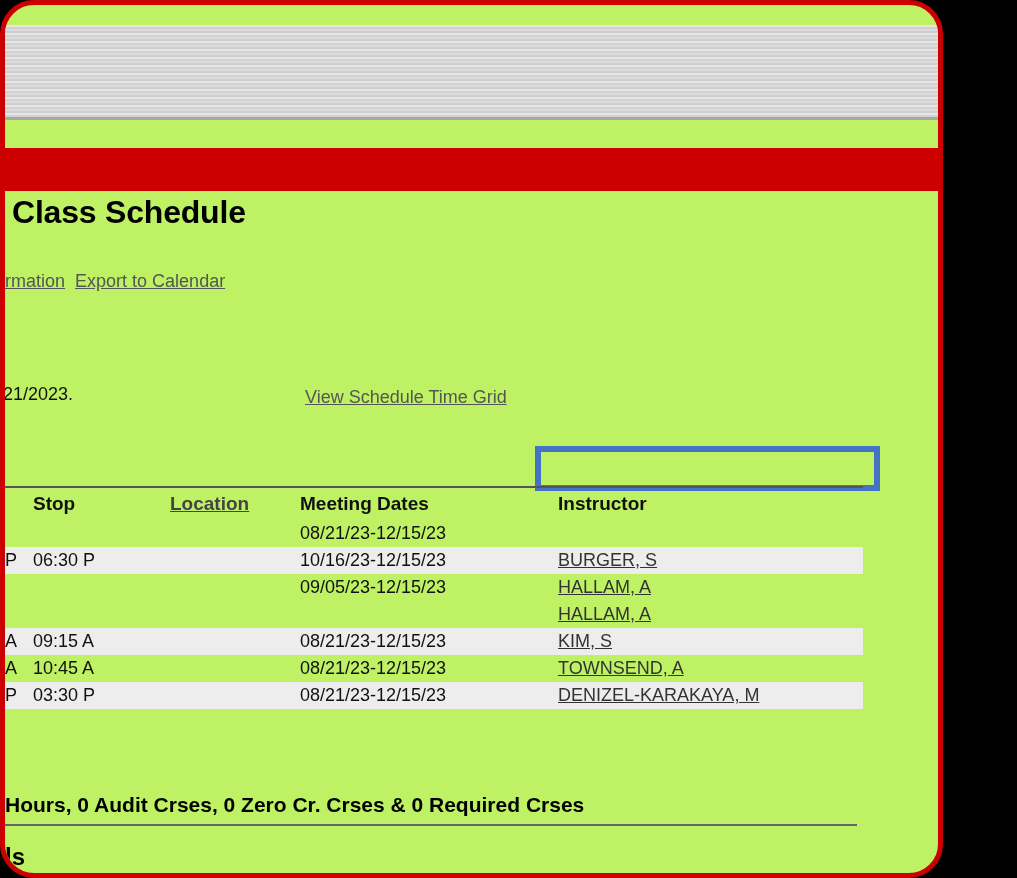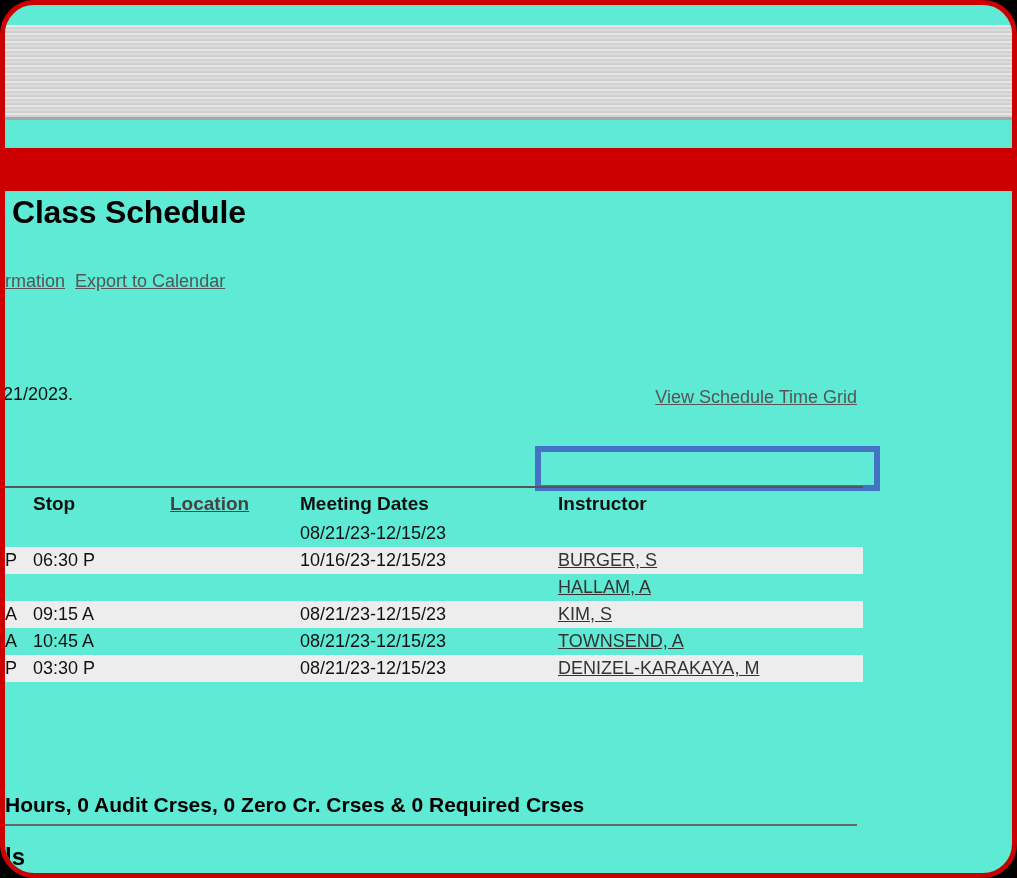--- a/index.html
+++ b/index.html
@@ -12,26 +12,26 @@
     height: 878px;
     overflow: hidden;
     font-family: "Liberation Sans", sans-serif;
   }
 
   
   #window-frame {
     position: absolute;
     left: 0px;
     top: 0px;
-    width: 1017px;
+    width: 943px;
     height: 878px;
     box-sizing: border-box;
     border: 5px solid #cc0000;
     border-radius: 34px;
-    background: #5eead4;
+    background: #bef264;
     overflow: hidden;
   }
 
   
   #masthead-banner {
     position: absolute;
     left: 0px;
     top: 20px;
     width: 1017px;
     height: 92px;
@@ -94,21 +94,21 @@
     color: #111111;
     white-space: nowrap;
   }
 
   
   #action-links {
     position: absolute;
     left: 300px;
     top: 377px;
     width: 552px;
-    text-align: right;
+    text-align: left;
     font-size: 18px;
     line-height: 30px;
   }
   #action-links a {
     color: #555555;
     text-decoration: underline;
     display: block;
   }
   #action-links a.no-underline {
     text-decoration: none;
@@ -243,20 +243,27 @@
       </tr>
 
       <tr class="shaded">
         <td>P</td>
         <td>06:30 P</td>
         <td></td>
         <td>10/16/23-12/15/23</td>
         <td><a href="#">BURGER, S</a></td>
       </tr>
 
+      <tr>
+        <td></td>
+        <td></td>
+        <td></td>
+        <td>09/05/23-12/15/23</td>
+        <td><a href="#">HALLAM, A</a></td>
+      </tr>
 
       <tr>
         <td></td>
         <td></td>
         <td></td>
         <td></td>
         <td><a href="#">HALLAM, A</a></td>
       </tr>
 
       <tr class="shaded">

